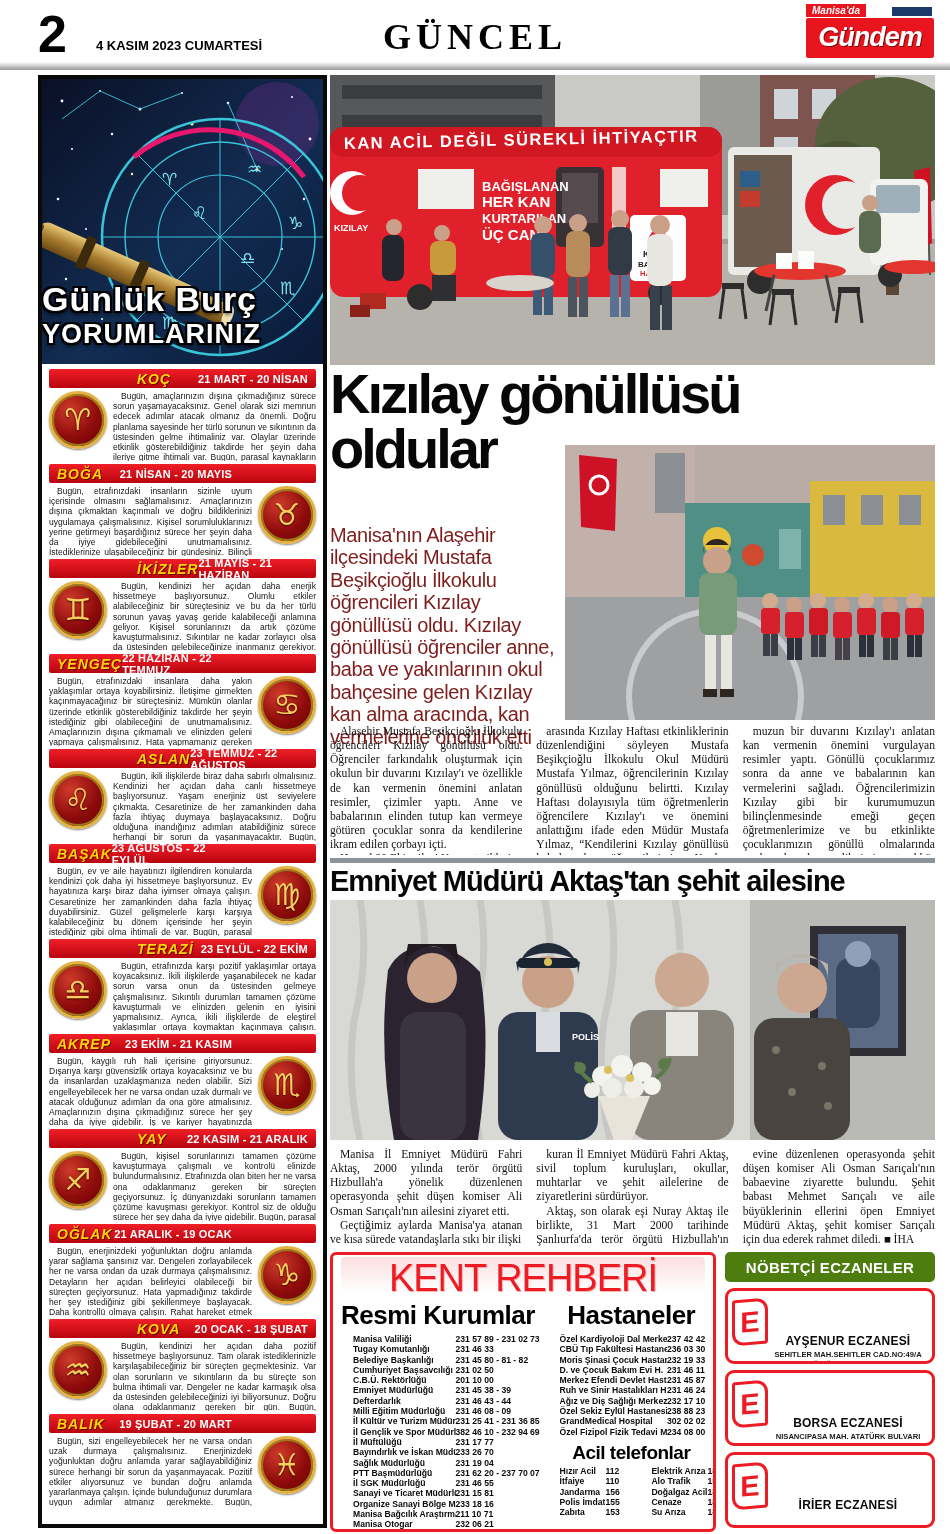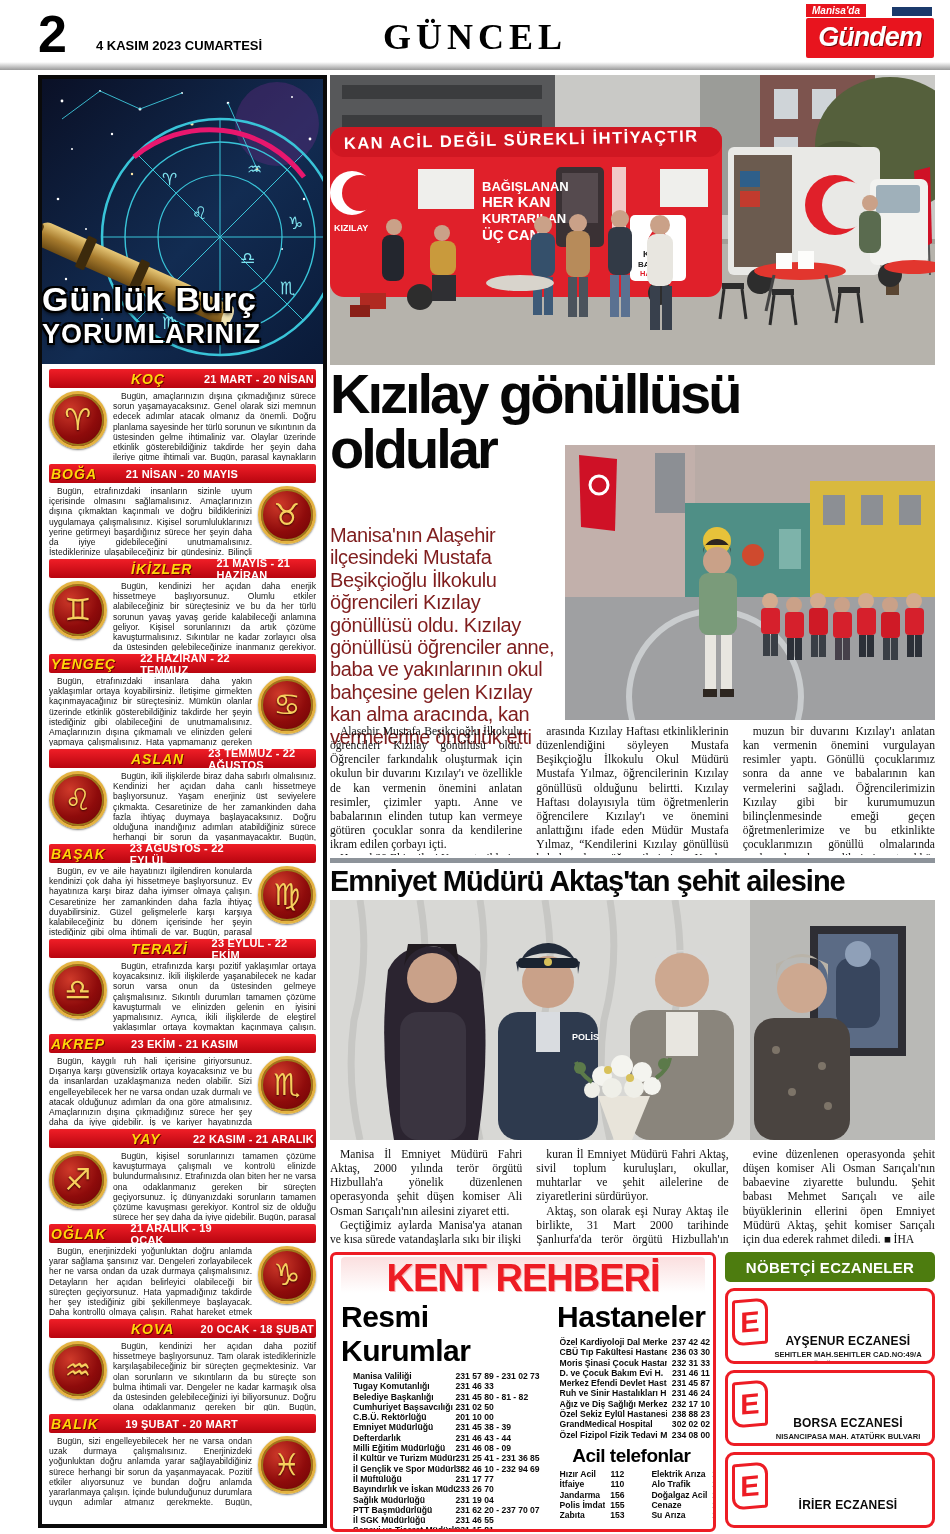--- a/index.html
+++ b/index.html
@@ -28,21 +28,21 @@
   .astro-hero { position:relative; width:281px; height:285px; overflow:hidden; }
   .astro-hero svg { display:block; }
   .astro-title { position:absolute; left:0; bottom:14px; color:#fff; }
   .astro-title .t1 { font-size:34px; font-weight:900; letter-spacing:1px;
     text-shadow:2px 2px 0 #000,-2px 2px 0 #000,2px -2px 0 #000,-2px -2px 0 #000,0 3px 4px #000; }
   .astro-title .t2 { font-size:27px; font-weight:900; letter-spacing:1px;
     text-shadow:2px 2px 0 #000,-2px 2px 0 #000,2px -2px 0 #000,-2px -2px 0 #000,0 3px 4px #000; }
   .signs { padding:2px 0 0 0; }
   .sign { height:95px; padding:3px 7px 0 7px; overflow:hidden; }
   .sign-bar { height:19px; background:linear-gradient(180deg,#f01e27,#b8050f); border-radius:2px;
-    display:flex; align-items:center; padding:0 2px;gap:24px; }
+    display:flex; align-items:center; padding:0 8px; }
   .sign-name { font-size:14px; font-weight:900; font-style:italic; color:#ffd60a; letter-spacing:1px;
     text-shadow:1px 1px 0 #6d0000; }
   .sign-date { margin-left:auto; font-size:11px; font-weight:900; color:#fff; letter-spacing:0.2px; }
   .side-left .sign-name { margin-left:80px; }
   .side-right .sign-date { margin-right:76px; }
   .sign-row { display:flex; gap:6px; margin-top:3px; align-items:flex-start; }
   .side-right .sign-row { flex-direction:row-reverse; }
   .sign-icon { flex:0 0 58px; width:58px; height:58px; border-radius:50%;
     background:radial-gradient(circle at 35% 30%, #cf3a2a 0%, #8e0b0b 55%, #650303 100%);
     border:3px solid #e3b341; box-shadow:inset 0 0 0 2px #9c7a1c, 0 1px 2px rgba(0,0,0,.5);
@@ -70,32 +70,32 @@
   .rule { position:absolute; top:786px; left:0; width:605px; height:5px; background:#8d939a; }
   .h2 { position:absolute; top:793px; left:0; width:605px; font-size:29px; font-weight:900;
     letter-spacing:-1px; color:#070707; }
   .photo-family { top:828px; left:0; width:605px; height:240px; }
   .cols2 { top:1076px; height:98px; }
 
   
   .bottom { position:absolute; top:1180px; left:0; width:605px; height:280px; display:flex; gap:9px; }
   .kent { width:386px; height:280px; border:3px solid #ed1c24; border-radius:6px; background:#fff;
     padding:2px 8px; overflow:hidden; }
-  .kent-title { text-align:center; font-size:38px; font-weight:700; color:#ed1c24; letter-spacing:-1px;
+  .kent-title { text-align:center; font-size:38px; font-weight:400; color:#ed1c24; letter-spacing:-1px;
     line-height:42px; background:linear-gradient(#fbdfdf,#ffffff 85%); border-radius:4px;
     text-shadow:1px 1px 0 #f9b3b3; }
   .kent-cols { display:flex; gap:10px; }
   .kent-left { width:54%; }
   .kent-right { width:46%; }
-  .kent-h { font-size:30px; font-weight:700; color:#000; letter-spacing:-0.5px; margin:1px 0 3px 0; }
+  .kent-h { font-size:26px; font-weight:700; color:#000; letter-spacing:-0.5px; margin:1px 0 3px 0; }
   .kent-right .kent-h { text-align:center; }
   .krow { display:flex; font-size:8.6px; line-height:10.3px; color:#0a0a0a;padding-left:12px; }
   .kname { flex:1; font-weight:700; white-space:nowrap; overflow:hidden; }
   .kphone { width:82px; font-weight:600; white-space:nowrap; }
-  .kent-right .kphone { width:48px; text-align:center; }
+  .kent-right .kphone { width:48px; text-align:left; }
   .acil-h { font-size:19px; font-weight:700; text-align:center; margin:5px 0 2px 0; letter-spacing:-0.5px; }
   .acil-grid { display:flex; gap:10px; }
   .acil-colm { flex:1; }
   .acil-colm .kphone { width:24px; font-weight:700; }
 
   .ecz { width:210px; height:280px; }
   .ecz-banner { height:30px; background:#4d7c0f; border-radius:5px; color:#fff; font-size:15px;
     font-weight:900; letter-spacing:0.3px; display:flex; align-items:center; justify-content:center; }
   .ecz-card { position:relative; margin-top:6px; height:76px; border:3px solid #ed1c24; border-radius:9px;
     background:#fff; padding:6px 4px 0 40px; overflow:hidden; }
@@ -779,21 +779,21 @@
                 <span class="kphone">237 42 42</span>
               </div>
 
               <div class="krow">
                 <span class="kname">CBÜ Tıp Fakültesi Hastanesi</span>
                 <span class="kphone">236 03 30</span>
               </div>
 
               <div class="krow">
                 <span class="kname">Moris Şinasi Çocuk Hastanesi</span>
-                <span class="kphone">232 31 33</span>
+                <span class="kphone">232 19 33</span>
               </div>
 
               <div class="krow">
                 <span class="kname">D. ve Çocuk Bakım Evi H.</span>
                 <span class="kphone">231 46 11</span>
               </div>
 
               <div class="krow">
                 <span class="kname">Merkez Efendi Devlet Hastanesi</span>
                 <span class="kphone">231 45 87</span>

